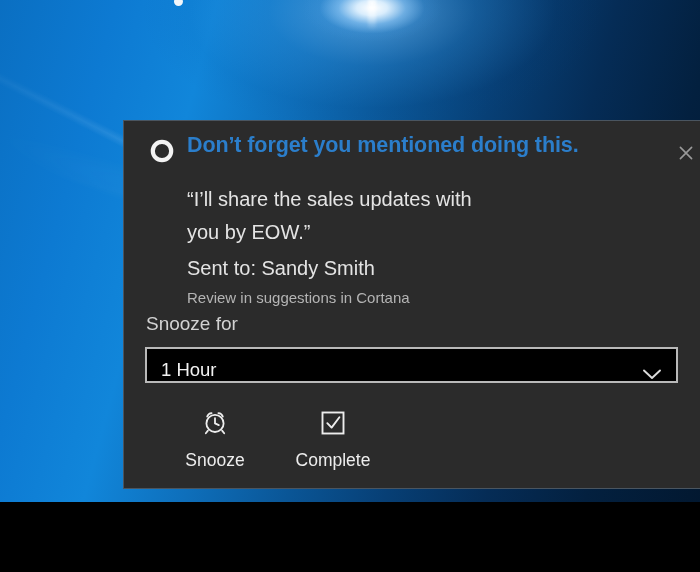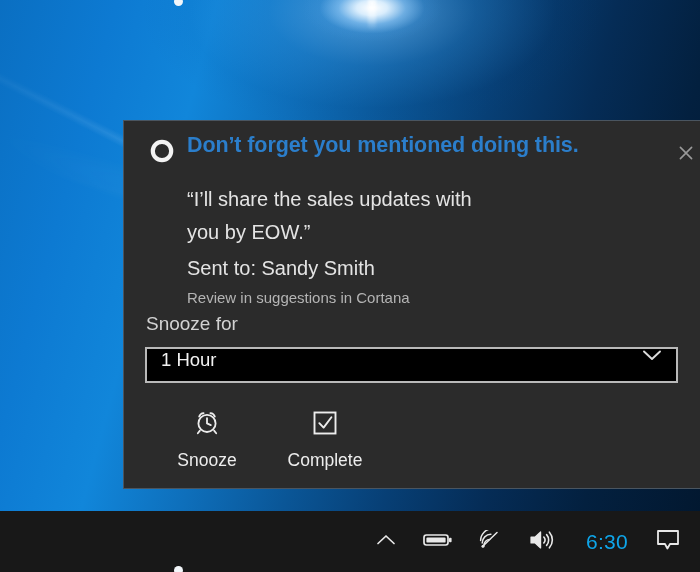--- a/index.html
+++ b/index.html
@@ -6,21 +6,21 @@
     margin: 0; padding: 0;
     width: 700px; height: 572px;
     overflow: hidden;
     background: #000;
     font-family: "Liberation Sans", sans-serif;
   }
 
   #screen {
     position: relative;
     width: 700px;
-    height: 572px;
+    height: 502px;
     overflow: hidden;
   }
 
   
   #desktop {
     position: absolute;
     left: 0; top: 0;
     width: 700px; height: 512px;
     background:
       
@@ -200,39 +200,39 @@
   }
 
   #snooze-select {
     position: absolute;
     left: 21px; top: 226px;
     width: 533px; height: 36px;
     background: #000000;
     border: 2px solid #b9b9b9;
     box-sizing: border-box;
     display: flex;
-    align-items: flex-start;
+    align-items: flex-end;
     justify-content: space-between;
     cursor: pointer;
   }
   #snooze-value {
     font-size: 18.5px;
     color: #f2f2f2;
     padding-left: 14px;
   }
   #snooze-chevron {
     padding-right: 14px;
     display: flex;
     align-items: center;
     color: #dcdcdc;
   }
 
   #actions {
     position: absolute;
-    left: 24px; top: 280px;
+    left: 32px; top: 280px;
     display: flex;
   }
   .action-btn {
     width: 118px;
     display: flex;
     flex-direction: column;
     align-items: center;
     cursor: pointer;
     padding-top: 4px;
   }

